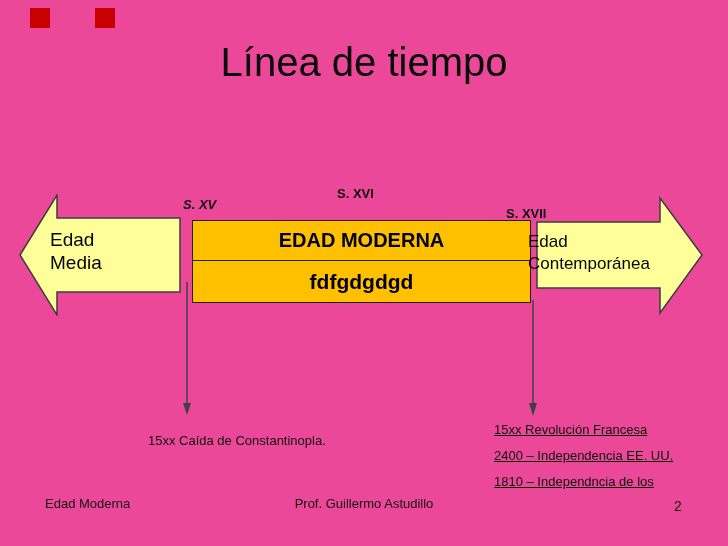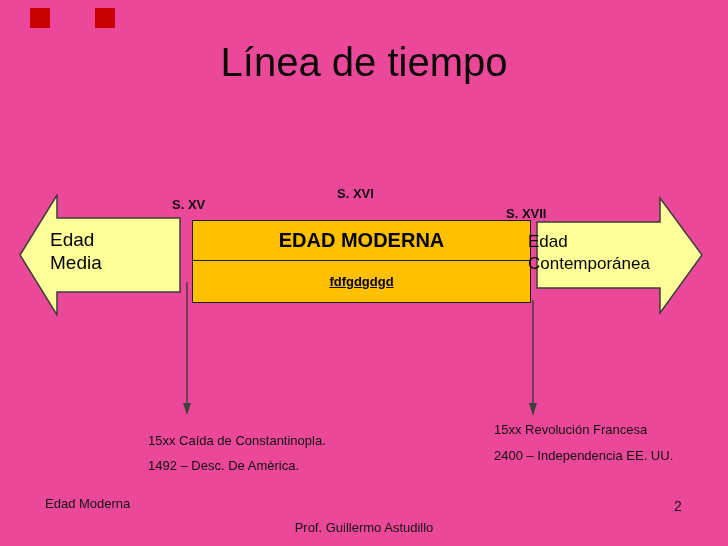--- a/index.html
+++ b/index.html
@@ -4,39 +4,39 @@
 <style>
   html,body{margin:0;padding:0;background:#fff;}
   body{font-family:"Liberation Sans","DejaVu Sans",sans-serif;color:#000;}
   .slide{position:relative;width:728px;height:546px;background:#ec4899;overflow:hidden;padding-left:7px;}
   .abs{position:absolute;}
   .slide-title{top:40px;left:0;width:728px;text-align:center;font-size:40px;letter-spacing:0px;color:#0a0a0a;}
   .red-square{width:20px;height:20px;background:#c80000;}
   .century-label{font-size:13px;font-weight:bold;color:#111;}
   .gold-box{left:192px;top:220px;width:339px;height:83px;background:#FFC000;border:1.5px solid #1f1f1f;box-sizing:border-box;display:flex;flex-direction:column;}
   .gold-box .cell-top{height:39px;border-bottom:1.5px solid #1f1f1f;display:flex;align-items:center;justify-content:center;font-size:20px;font-weight:bold;}
-  .gold-box .cell-bottom{flex:1;display:flex;align-items:center;justify-content:center;font-size:13px;font-weight:bold;text-decoration:underline;}
+  .gold-box .cell-bottom{flex:1;display:flex;align-items:center;justify-content:center;font-size:21px;font-weight:bold;}
   .arrow-label{font-size:19px;line-height:23px;text-align:left;white-space:pre-line;color:#050505;}
   .event-line{font-size:13px;line-height:25px;white-space:nowrap;color:#111;}
   .event-line-r{font-size:13px;line-height:26px;white-space:nowrap;color:#111;}
   .footer-text{font-size:13px;color:#141414;white-space:nowrap;}
   .page-number{font-size:14px;color:#141414;}
   svg{display:block;}
 </style>
 </head>
 <body>
 
 <div class="slide">
 
   <div class="abs red-square" style="left:30px;top:8px;"></div>
   <div class="abs red-square" style="left:95px;top:8px;"></div>
 
   <div class="abs slide-title">Línea de tiempo</div>
 
-  <div class="abs century-label" style="left:172px;top:197px;">S. XV</div>
+  <div class="abs century-label" style="left:183px;top:197px;font-style:italic;">S. XV</div>
   <div class="abs century-label" style="left:337px;top:186px;">S. XVI</div>
   <div class="abs century-label" style="left:506px;top:206px;">S. XVII</div>
 
   <svg class="abs" style="left:18px;top:194px;" width="164" height="122" viewBox="0 0 164 122">
     <polygon points="2,61 39,1 39,24 162,24 162,98 39,98 39,121" fill="#FFFF99" stroke="#3d3d3d" stroke-width="1.5" stroke-linejoin="miter"></polygon>
   </svg>
   <div class="abs arrow-label" style="left:50px;top:228px;width:122px;">Edad
 Media</div>
 
   <div class="abs gold-box">
@@ -55,25 +55,25 @@
     <polygon points="2,121 10,121 6,133" fill="#404040"></polygon>
   </svg>
 
   <svg class="abs" style="left:527px;top:300px;" width="12" height="117" viewBox="0 0 12 117">
     <line x1="6" y1="0" x2="6" y2="104" stroke="#404040" stroke-width="1.5"></line>
     <polygon points="2,103 10,103 6,116" fill="#404040"></polygon>
   </svg>
 
   <div class="abs" style="left:148px;top:428px;">
     <div class="event-line">15xx Caída de Constantinopla.</div>
-    <div class="event-line">1492 – Desc. De Amèrica.</div>
   </div>
 
-  <div class="abs" style="left:494px;top:417px;">
+  <div class="abs" style="left:494px;top:417px;text-decoration:underline;">
     <div class="event-line-r">15xx Revolución Francesa</div>
     <div class="event-line-r">2400 – Independencia EE. UU.</div>
+    <div class="event-line-r">1810 – Independncia de los</div>
   </div>
 
   <div class="abs footer-text" style="left:45px;top:496px;">Edad Moderna</div>
-  <div class="abs footer-text" style="left:0;top:520px;width:728px;text-align:center;">Prof. Guillermo Astudillo</div>
+  <div class="abs footer-text" style="left:0;top:496px;width:728px;text-align:center;">Prof. Guillermo Astudillo</div>
   <div class="abs page-number" style="left:674px;top:498px;">2</div>
 
 </div>
 
 </body></html>

